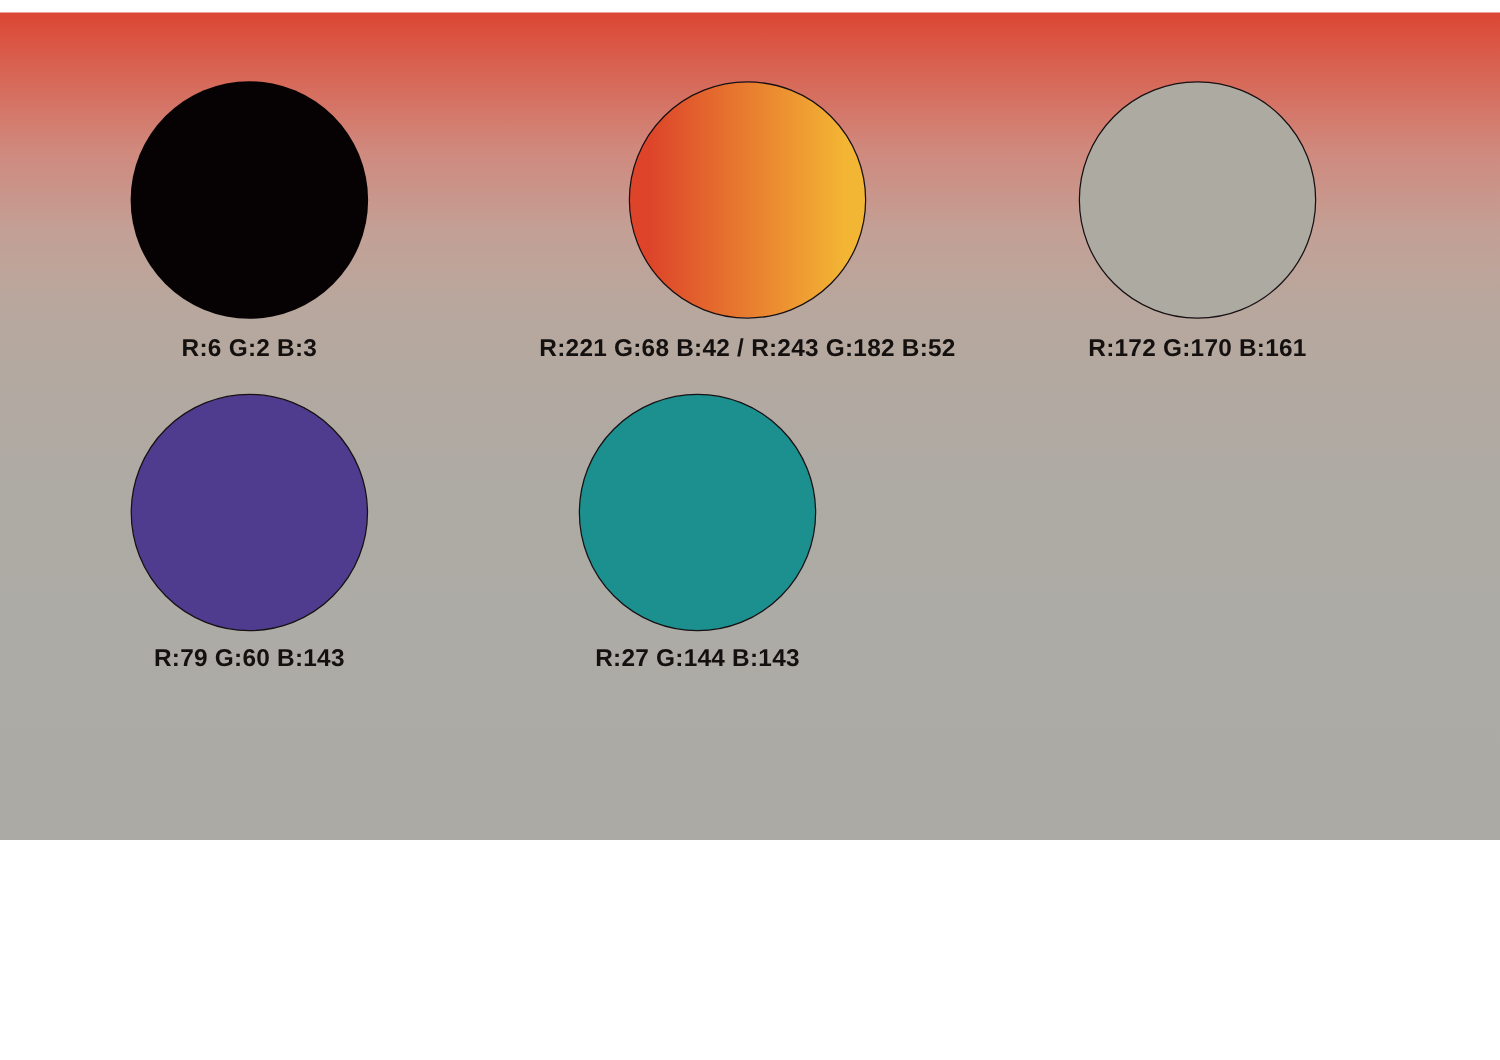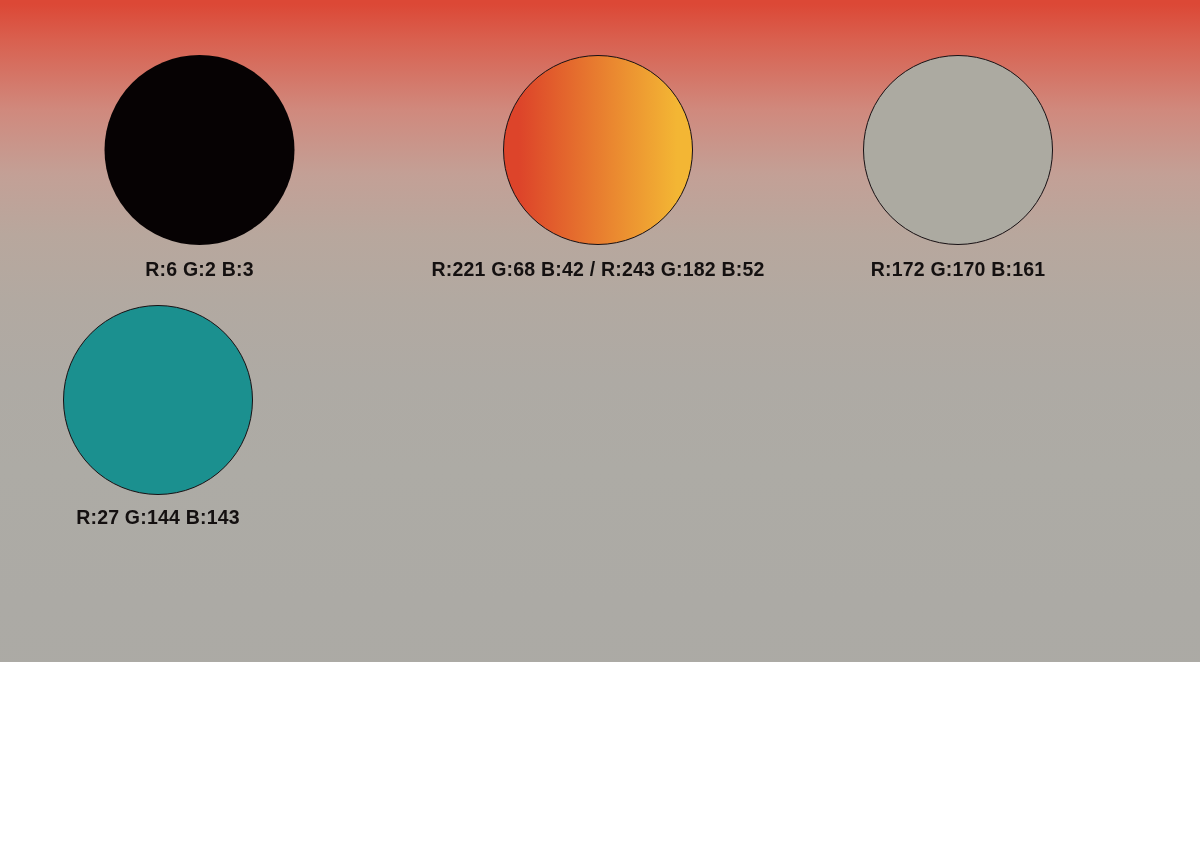--- a/index.html
+++ b/index.html
@@ -23,20 +23,21 @@
       #d9604f 40px,
       #d0897d 110px,
       #c3a096 175px,
       #b8a79d 235px,
       #b2a9a1 300px,
       #aeaaa4 380px,
       #adaba5 470px,
       #acaaa5 600px,
       #abaaa4 848px
     );
+    margin-top: 10px;
   }
   .grid {
     position: absolute;
     inset: 0;
     display: grid;
     grid-template-columns: repeat(3, 1fr);
     grid-template-rows: 283px 248px 250px 67px;
     padding: 0;
     box-sizing: border-box;
   }
@@ -92,20 +93,24 @@
     <div class="cell row1 col-mid">
       <div class="swatch outlined" style="background: linear-gradient(to right, rgb(221, 68, 42) 0%, rgb(221, 68, 42) 8%, rgb(243, 182, 52) 92%, rgb(243, 182, 52) 100%); border: 1.6px solid rgb(23, 16, 19);"></div>
       <div class="caption" style="color: rgb(20, 16, 16);">R:221 G:68 B:42 / R:243 G:182 B:52</div>
     </div>
     <div class="cell row1 col-right">
       <div class="swatch outlined" style="background: rgb(172, 170, 161); border: 1.6px solid rgb(23, 16, 19);"></div>
       <div class="caption" style="color: rgb(20, 16, 16);">R:172 G:170 B:161</div>
     </div>
 
 
+    <div class="cell row3 col-left">
+      <div class="swatch outlined" style="background: rgb(79, 60, 143); border: 1.6px solid rgb(23, 16, 19);"></div>
+      <div class="caption" style="color: rgb(20, 16, 16);">R:79 G:60 B:143</div>
+    </div>
     <div class="cell row3 col-right">
       <div class="swatch outlined" style="background: rgb(27, 144, 143); border: 1.6px solid rgb(23, 16, 19);"></div>
       <div class="caption" style="color: rgb(20, 16, 16);">R:27 G:144 B:143</div>
     </div>
 
     <div class="spacer"></div>
   </div>
 </div>
 
 </body></html>

